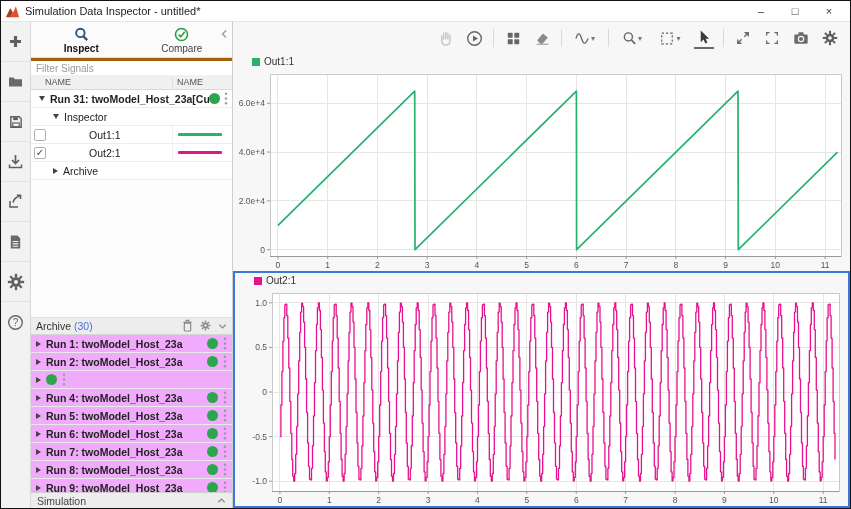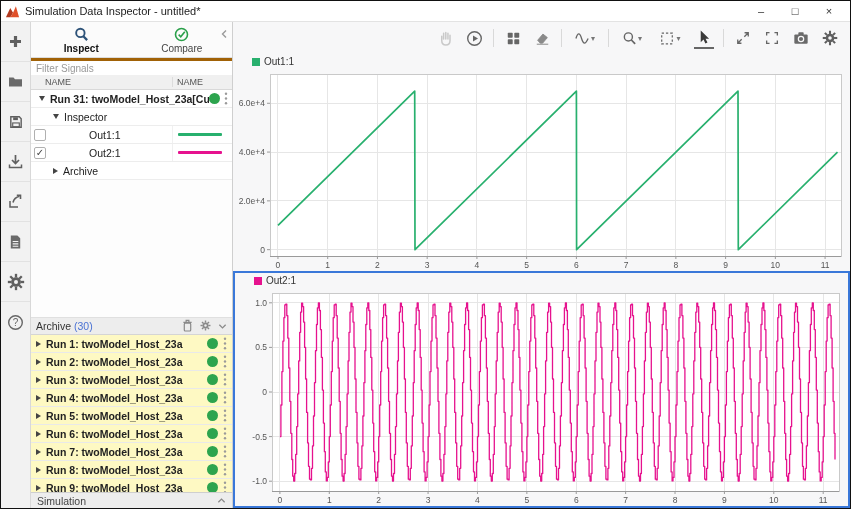--- a/index.html
+++ b/index.html
@@ -32,21 +32,21 @@
   .trow .linecol{width:60px;display:flex;align-items:center;border-left:1px solid #f0f0f0;height:100%;padding-left:5px;}
   .swatch{width:44px;height:3px;border-radius:1px;}
   .dot{width:11px;height:11px;border-radius:50%;flex:0 0 auto;}
   .tri-d{width:0;height:0;border-left:3.5px solid transparent;border-right:3.5px solid transparent;border-top:5px solid #444;flex:0 0 auto;}
   .tri-r{width:0;height:0;border-top:3.5px solid transparent;border-bottom:3.5px solid transparent;border-left:5px solid #444;flex:0 0 auto;}
   .cbx{width:12px;height:12px;border:1px solid #b0b0b0;background:#fff;border-radius:2px;font-size:10px;line-height:10px;text-align:center;color:#444;flex:0 0 auto;}
   .spacer{height:138px;background:#fdfdfd;border-bottom:1px solid #e0e0e0;flex:0 0 auto;}
   .arch-head{height:17px;background:#ededed;border-bottom:1px solid #d5d5d5;display:flex;align-items:center;font-size:10.5px;color:#333;padding:0 5px;gap:3px;flex:0 0 auto;}
   .arch-head .grow{flex:1;}
   .arch-list{flex:1;overflow:hidden;background:#fff;min-height:0;}
-  .arow{height:18px;border-bottom:1px solid #e9e9e9;display:flex;align-items:center;padding:0 5px;gap:5px;font-size:10.5px;background:#fef9c3;}
+  .arow{height:18px;border-bottom:1px solid #e9e9e9;display:flex;align-items:center;padding:0 5px;gap:5px;font-size:10.5px;background:#f0abfc;}
   .arow .rl{flex:1;font-weight:bold;color:#222;white-space:nowrap;overflow:hidden;}
   .props{height:16px;background:#ededed;border-top:1px solid #cfcfcf;display:flex;align-items:center;font-size:10.5px;color:#444;padding:0 6px;flex:0 0 auto;}
   .props .grow{flex:1;}
   
   .plotpanel{flex:1;background:#f7f7f8;display:flex;flex-direction:column;min-width:0;min-height:0;}
   .ptoolbar{height:32px;display:flex;align-items:center;justify-content:flex-end;gap:9px;padding:0 10px;flex:0 0 auto;}
   .tool{width:20px;height:22px;display:flex;align-items:center;justify-content:center;position:relative;}
   .tool.active{border-bottom:2px solid #666;}
   .tsep{width:1px;height:18px;background:#d9d9d9;}
   .dd{font-size:8px;color:#777;margin-left:1px;}
@@ -277,21 +277,20 @@
       <svg width="4" height="13" viewBox="0 0 4 13">
                 <circle cx="2" cy="1.8" r="1.2" fill="#9a9a9a"></circle>
                 <circle cx="2" cy="6.5" r="1.2" fill="#9a9a9a"></circle>
                 <circle cx="2" cy="11.2" r="1.2" fill="#9a9a9a"></circle>
               </svg>
     </span>
   </div>
 
   <div class="arow">
     <span class="tri-r"></span>
-    <span class="rl run-label">Run 3: twoModel_Host_23a</span>
     <span class="dot" style="background: rgb(45, 164, 78);"></span>
     <span class="kebab">
       <svg width="4" height="13" viewBox="0 0 4 13">
                 <circle cx="2" cy="1.8" r="1.2" fill="#9a9a9a"></circle>
                 <circle cx="2" cy="6.5" r="1.2" fill="#9a9a9a"></circle>
                 <circle cx="2" cy="11.2" r="1.2" fill="#9a9a9a"></circle>
               </svg>
     </span>
   </div>
 

